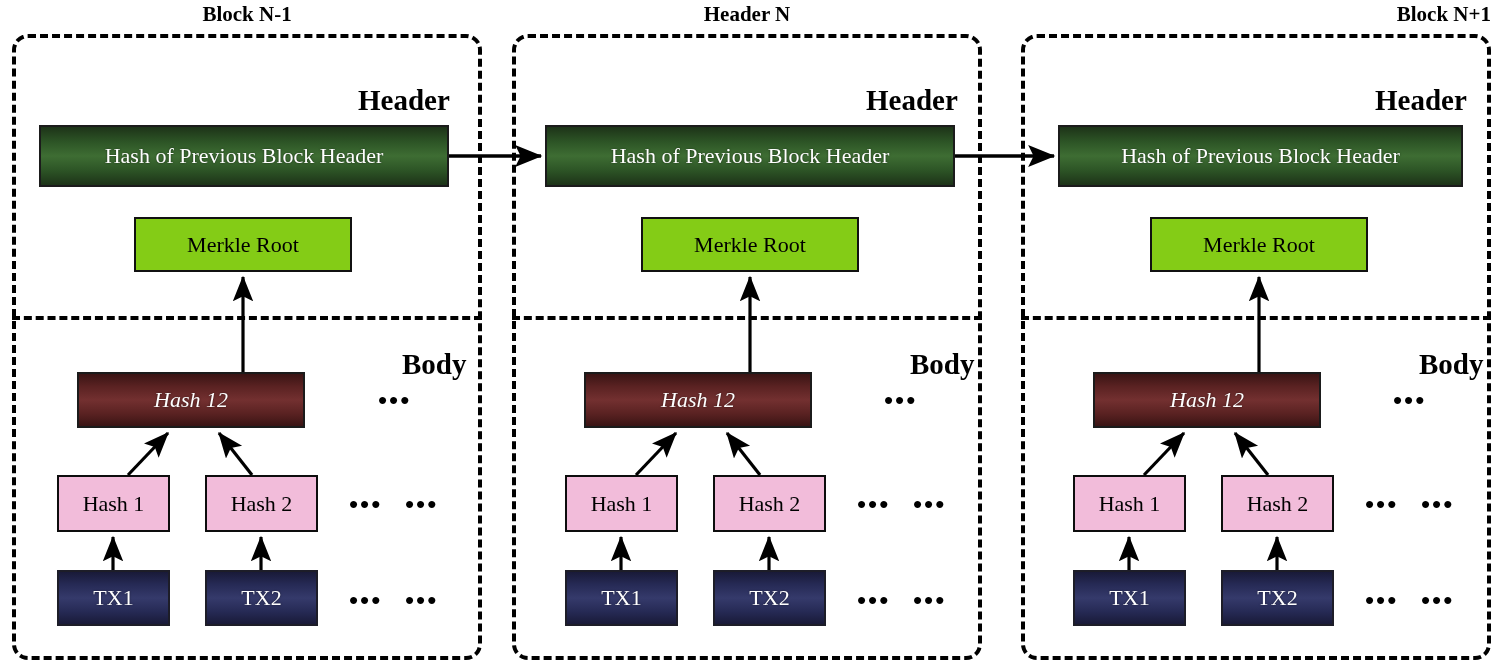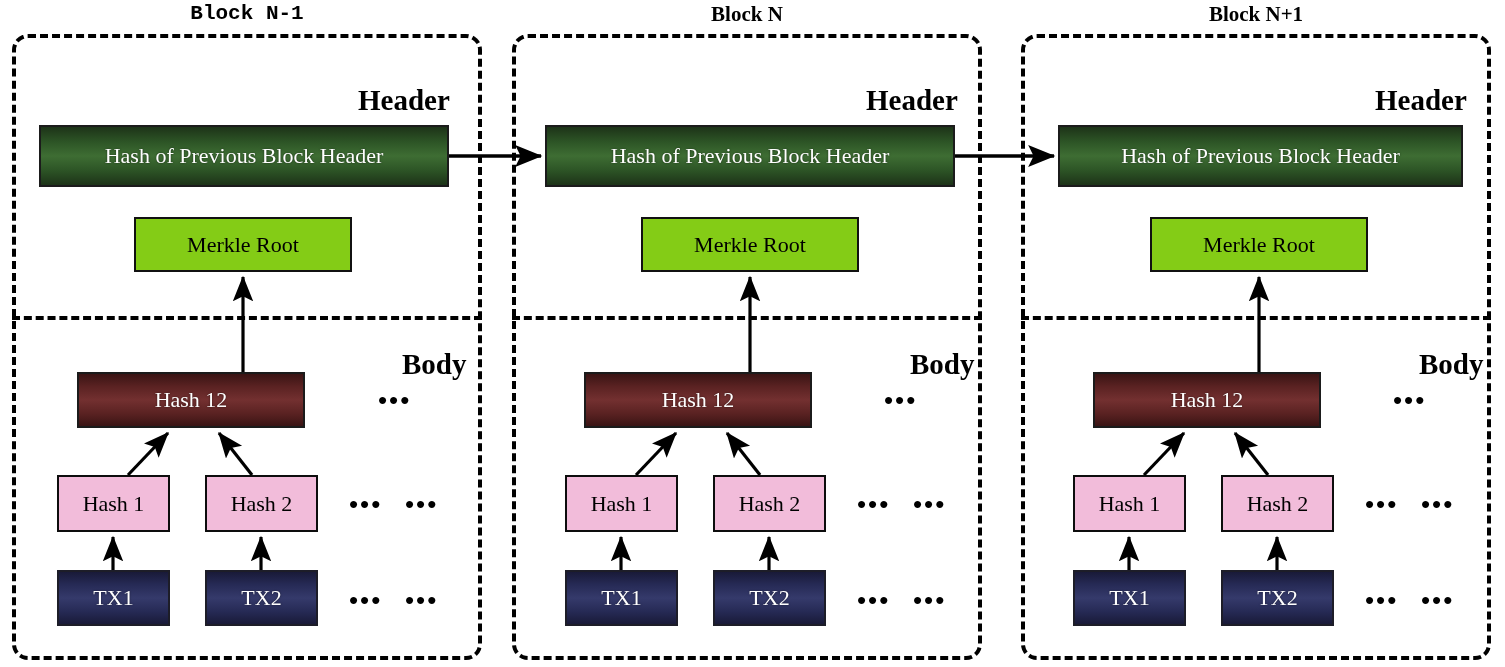--- a/index.html
+++ b/index.html
@@ -87,20 +87,21 @@
     border-color: #111111;
     color: #000000;
   }
 
   .node.hash12 {
     background: linear-gradient(to bottom,
         #3a1414 0%, #5a2222 24%, #733030 50%, #5a2222 76%, #3a1414 100%);
     color: #ffffff;
     border-color: #1b1b1b;
     text-shadow: 0 0 2px rgba(0,0,0,0.55);
+    font-style: italic;
   }
 
   .node.hash-leaf {
     background: #f2bcda;
     border-color: #0d0d0d;
     color: #000000;
   }
 
   .node.tx {
     background: linear-gradient(to bottom,
@@ -129,21 +130,21 @@
     width: 1505px;
     height: 667px;
     pointer-events: none;
   }
 </style>
 </head>
 <body>
 
 <div id="canvas">
 
-  <div class="block-title" style="left:12px; width:470px;font-family:Liberation Mono, monospace;">Block N-1</div>
+  <div class="block-title" style="left:12px; width:470px;">Block N-1</div>
 
   <div class="block" style="left:12px; width:470px;">
     <div class="divider"></div>
   </div>
 
   <div class="section-label" style="left:358px; top:84px;">Header</div>
   <div class="section-label" style="left:402px; top:348px;">Body</div>
 
   <div class="node prev-hash" style="left:39px; top:125px; width:410px; height:62px;">Hash of Previous Block Header</div>
 
@@ -158,21 +159,21 @@
 
   <div class="ellipsis" style="left:349px; top:492px;">•••</div>
   <div class="ellipsis" style="left:405px; top:492px;">•••</div>
 
   <div class="node tx" style="left:57px; top:570px; width:113px; height:56px;">TX1</div>
   <div class="node tx" style="left:205px; top:570px; width:113px; height:56px;">TX2</div>
 
   <div class="ellipsis" style="left:349px; top:588px;">•••</div>
   <div class="ellipsis" style="left:405px; top:588px;">•••</div>
 
-  <div class="block-title" style="left:512px; width:470px;">Block N</div>
+  <div class="block-title" style="left:512px; width:470px;">Header N</div>
 
   <div class="block" style="left:512px; width:470px;">
     <div class="divider"></div>
   </div>
 
   <div class="section-label" style="left:866px; top:84px;">Header</div>
   <div class="section-label" style="left:910px; top:348px;">Body</div>
 
   <div class="node prev-hash" style="left:545px; top:125px; width:410px; height:62px;">Hash of Previous Block Header</div>
 
@@ -187,21 +188,21 @@
 
   <div class="ellipsis" style="left:857px; top:492px;">•••</div>
   <div class="ellipsis" style="left:913px; top:492px;">•••</div>
 
   <div class="node tx" style="left:565px; top:570px; width:113px; height:56px;">TX1</div>
   <div class="node tx" style="left:713px; top:570px; width:113px; height:56px;">TX2</div>
 
   <div class="ellipsis" style="left:857px; top:588px;">•••</div>
   <div class="ellipsis" style="left:913px; top:588px;">•••</div>
 
-  <div class="block-title" style="left:1021px; width:470px;">Block N+1</div>
+  <div class="block-title" style="left:1021px; width:470px;text-align:right;">Block N+1</div>
 
   <div class="block" style="left:1021px; width:470px;">
     <div class="divider"></div>
   </div>
 
   <div class="section-label" style="left:1375px; top:84px;">Header</div>
   <div class="section-label" style="left:1419px; top:348px;">Body</div>
 
   <div class="node prev-hash" style="left:1058px; top:125px; width:405px; height:62px;">Hash of Previous Block Header</div>
 

